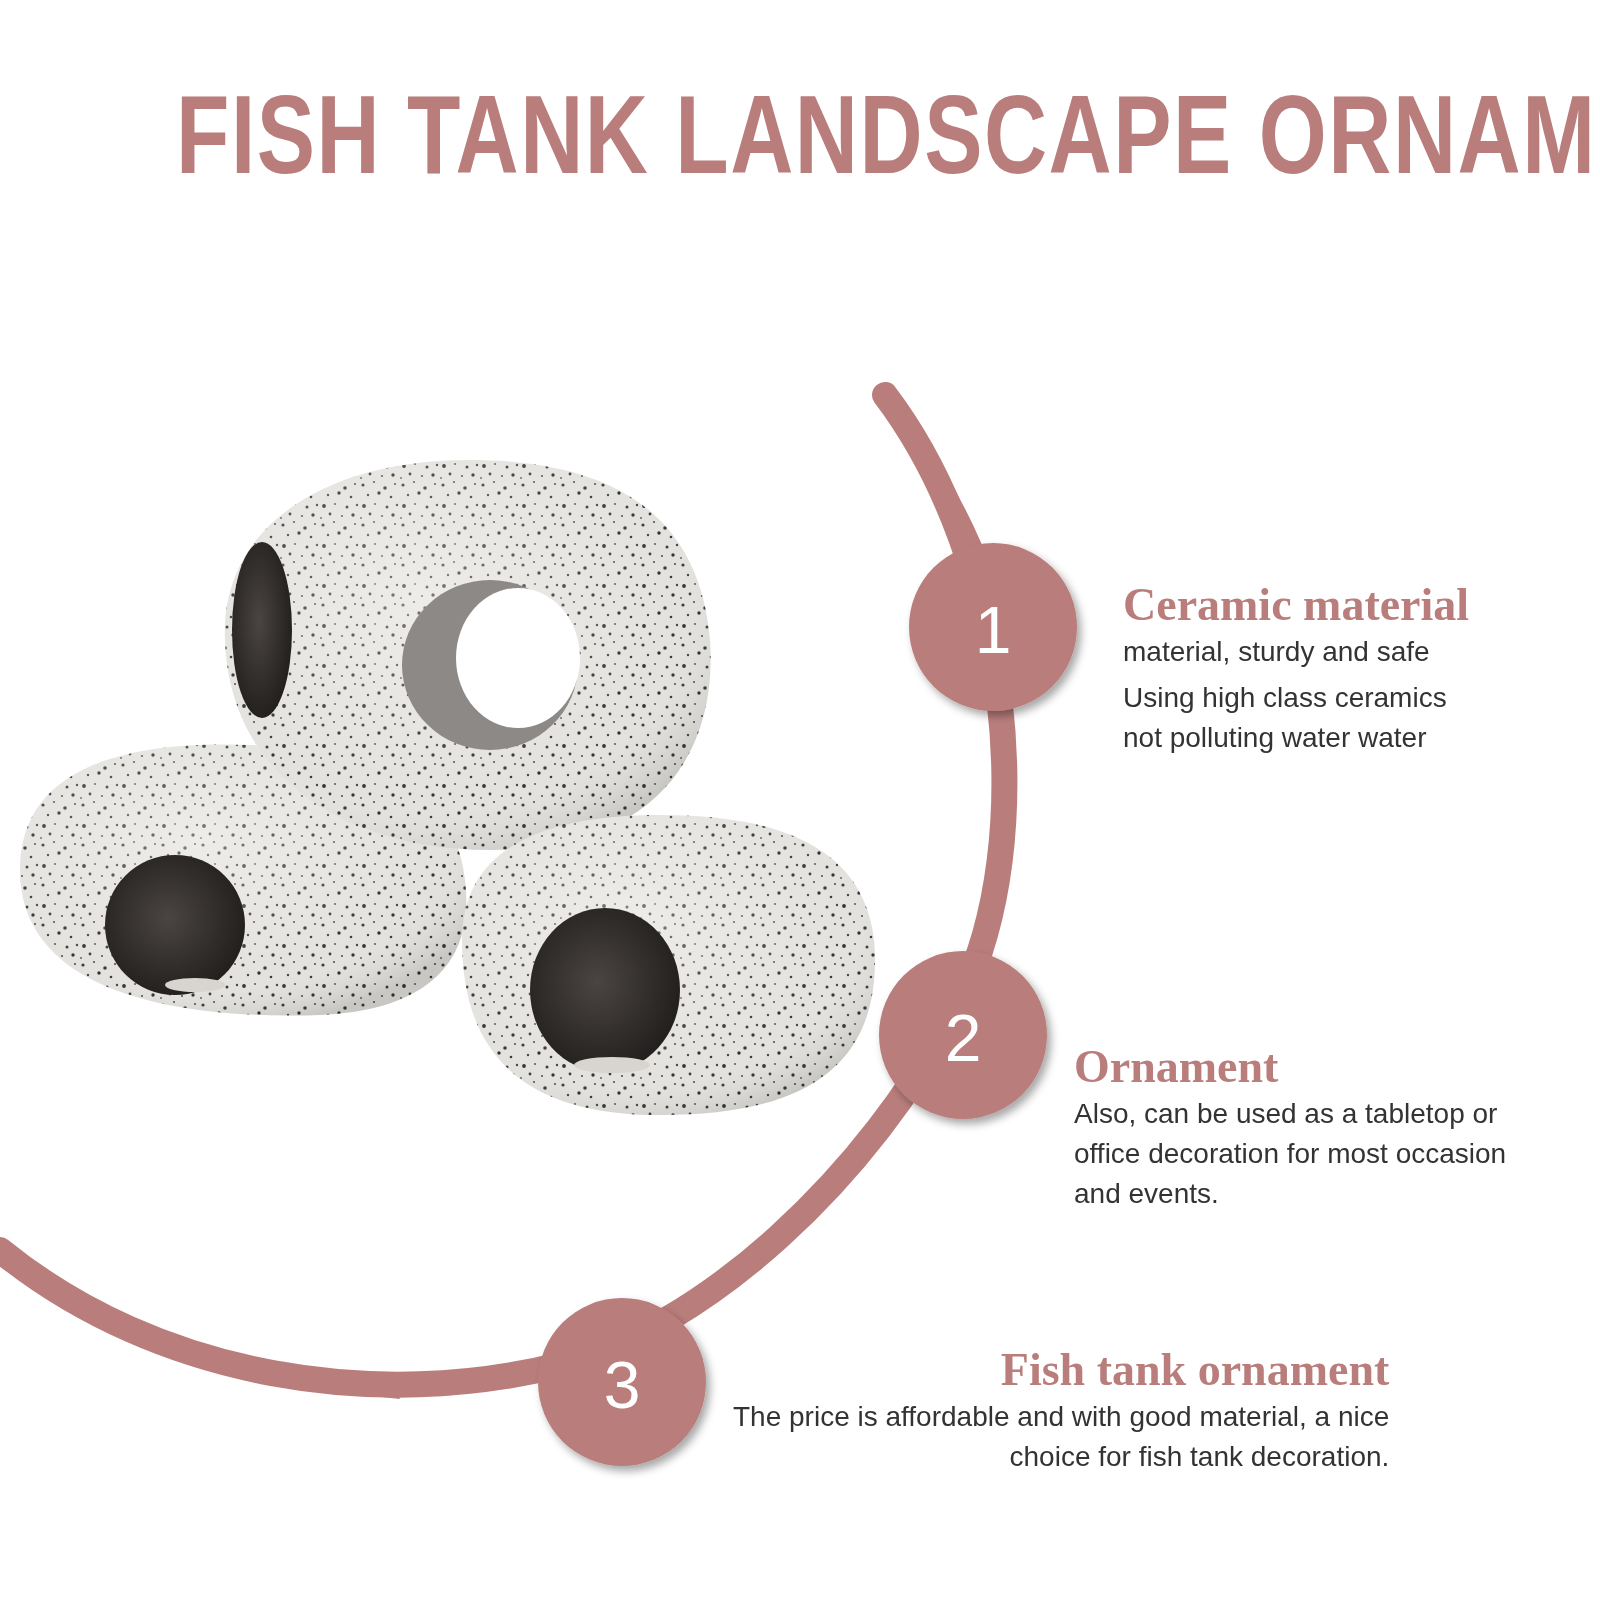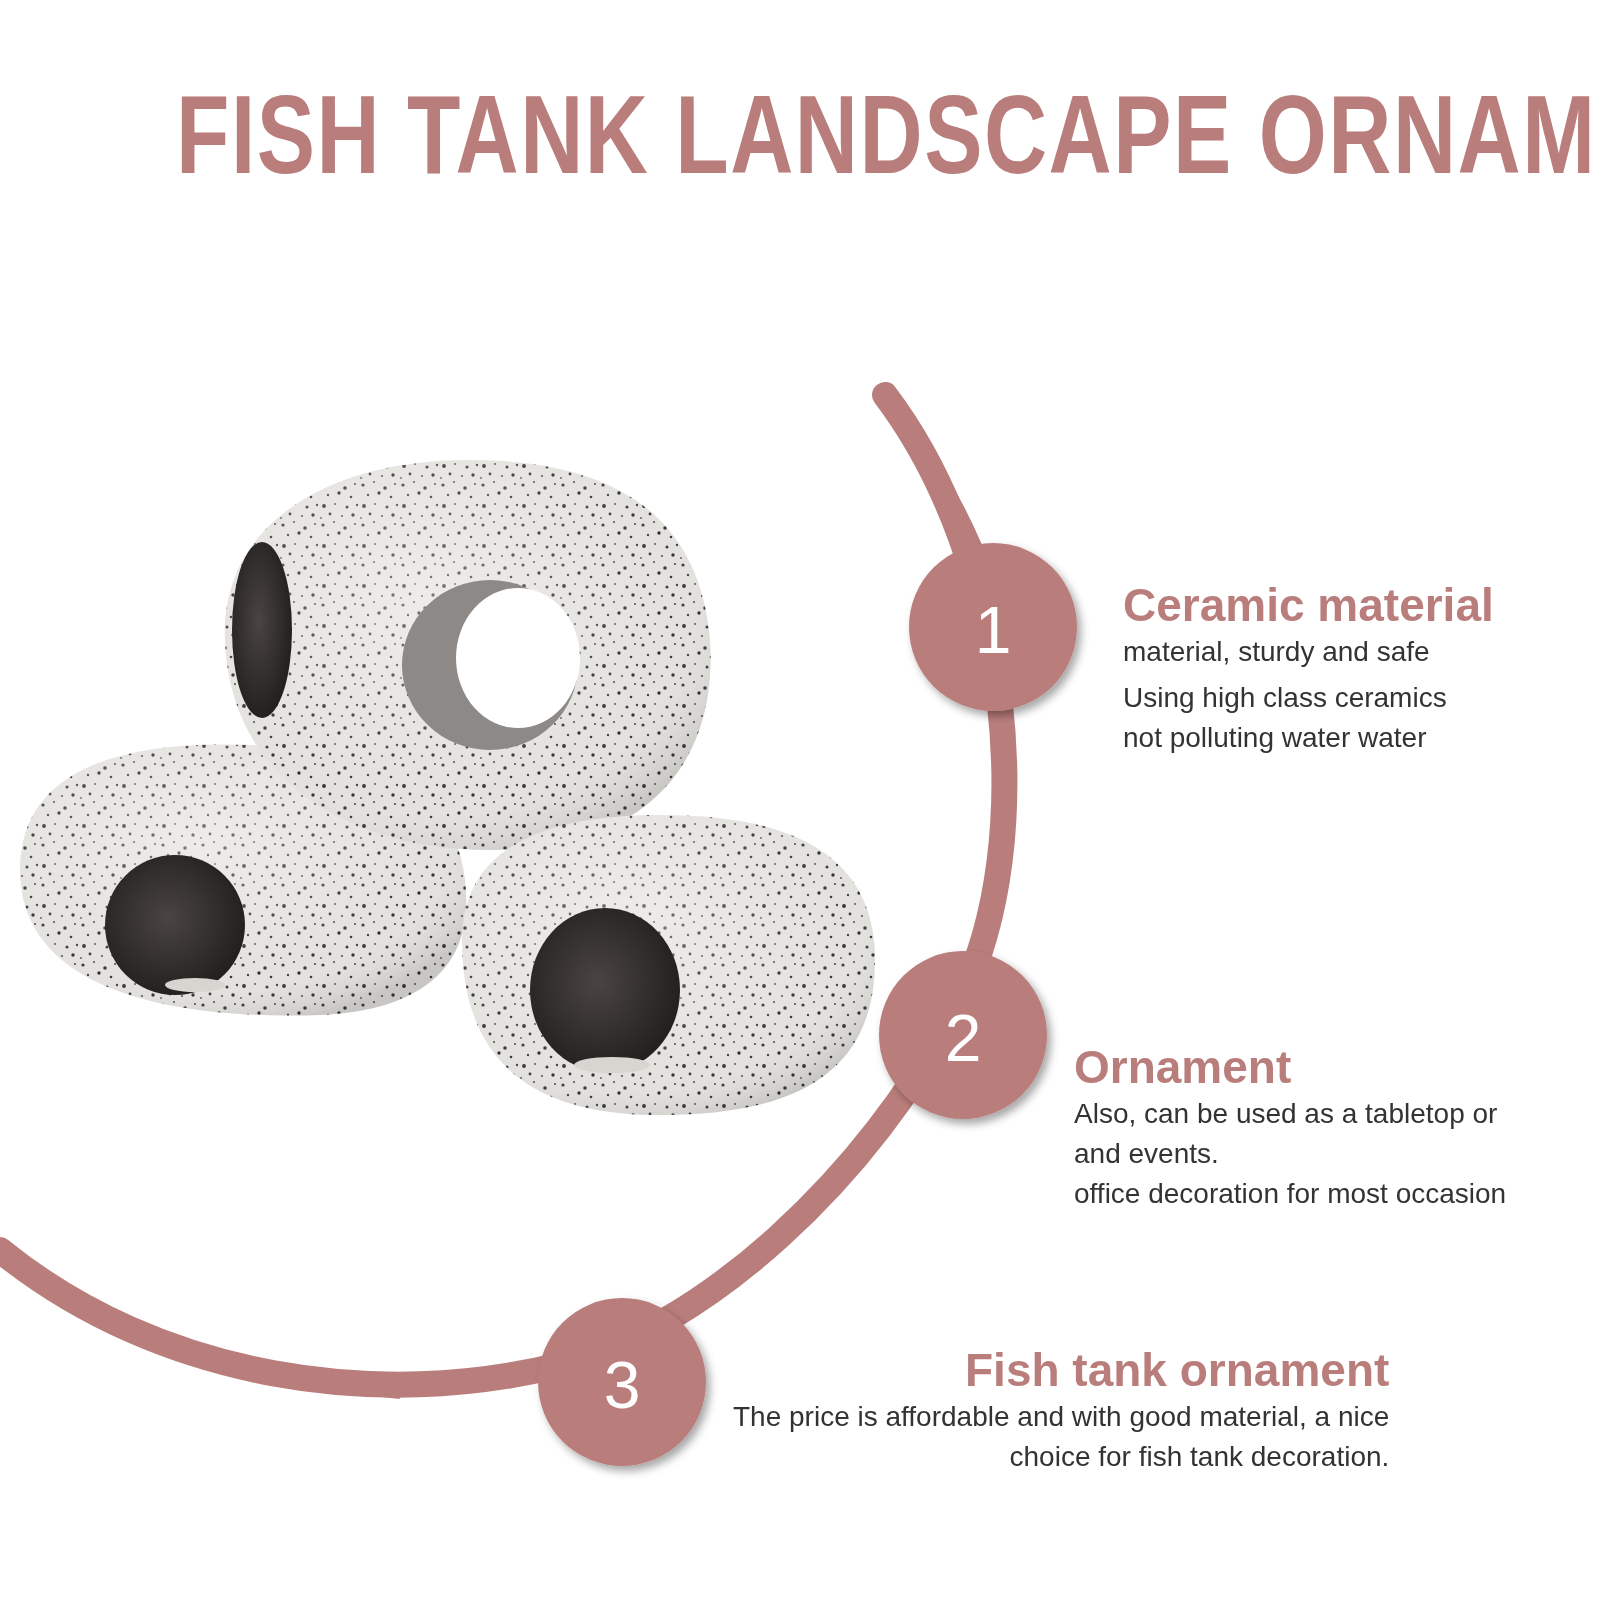--- a/index.html
+++ b/index.html
@@ -11,21 +11,21 @@
       white-space: nowrap;
     }
     svg.art { position: absolute; left: 0; top: 0; }
     .num {
       position: absolute; color: #fff; font-size: 66px; text-align: center;
       width: 120px; line-height: 80px; font-family: "Liberation Sans", sans-serif;
     }
     .feat { position: absolute; }
     .feat h2 {
       margin: 0; font-weight: bold; font-size: 46px; line-height: 54px;
-      font-family: Liberation Sans, sans-serif;
+      font-family: Liberation Serif, serif;
     }
     .feat p {
       margin: 0; color: #333333; font-size: 28px; line-height: 40px;
       font-family: "Liberation Sans", sans-serif;
     }
   </style>
 </head>
 <body>
 
 <div class="title" style="color:#b97e7c;">FISH TANK LANDSCAPE ORNAMENT</div>
@@ -100,21 +100,21 @@
 <div class="feat" style="left:1123px; top:578px;">
   <h2 style="color:#b97e7c;">Ceramic material</h2>
   <p>material, sturdy and safe</p>
   <p style="margin-top:6px;">Using high class ceramics</p>
   <p>not polluting water water</p>
 </div>
 
 <div class="feat" style="left:1074px; top:996px;">
   <h2 style="color:#b97e7c;margin-top:44px;">Ornament</h2>
   <p>Also, can be used as a tabletop or</p>
+  <p>office decoration for most occasion</p>
   <p>and events.</p>
-  <p>office decoration for most occasion</p>
 </div>
 
 <div class="feat" style="left:733px; top:1343px;text-align:right;">
   <h2 style="color:#b97e7c;">Fish tank ornament</h2>
   <p>The price is affordable and with good material, a nice</p>
   <p>choice for fish tank decoration.</p>
 </div>
 
 </body></html>

